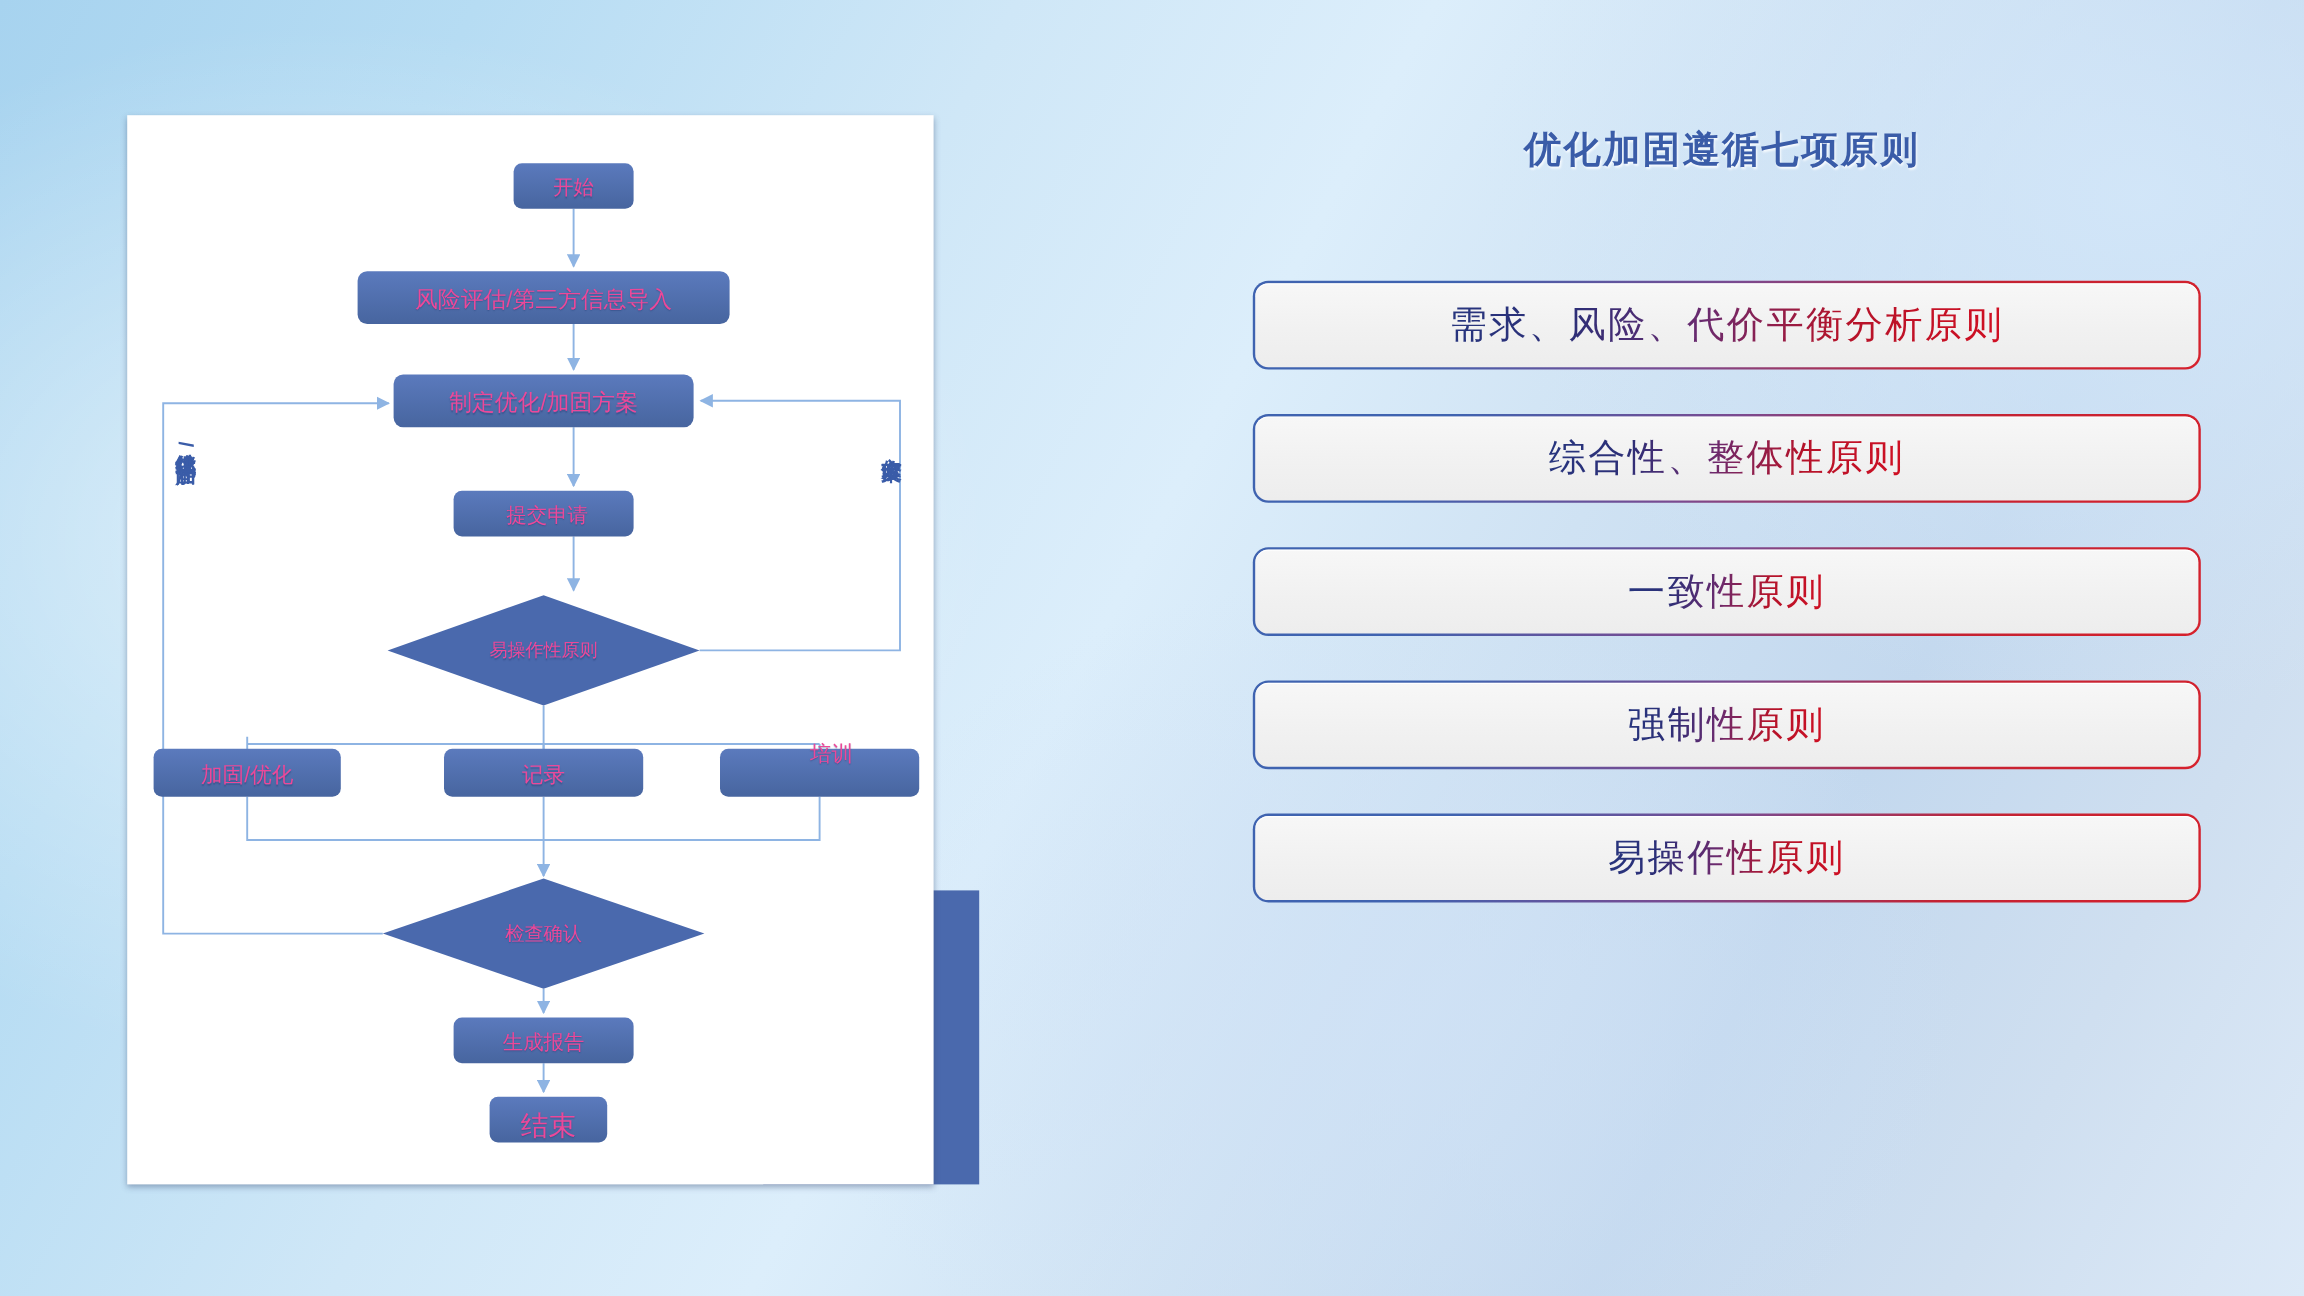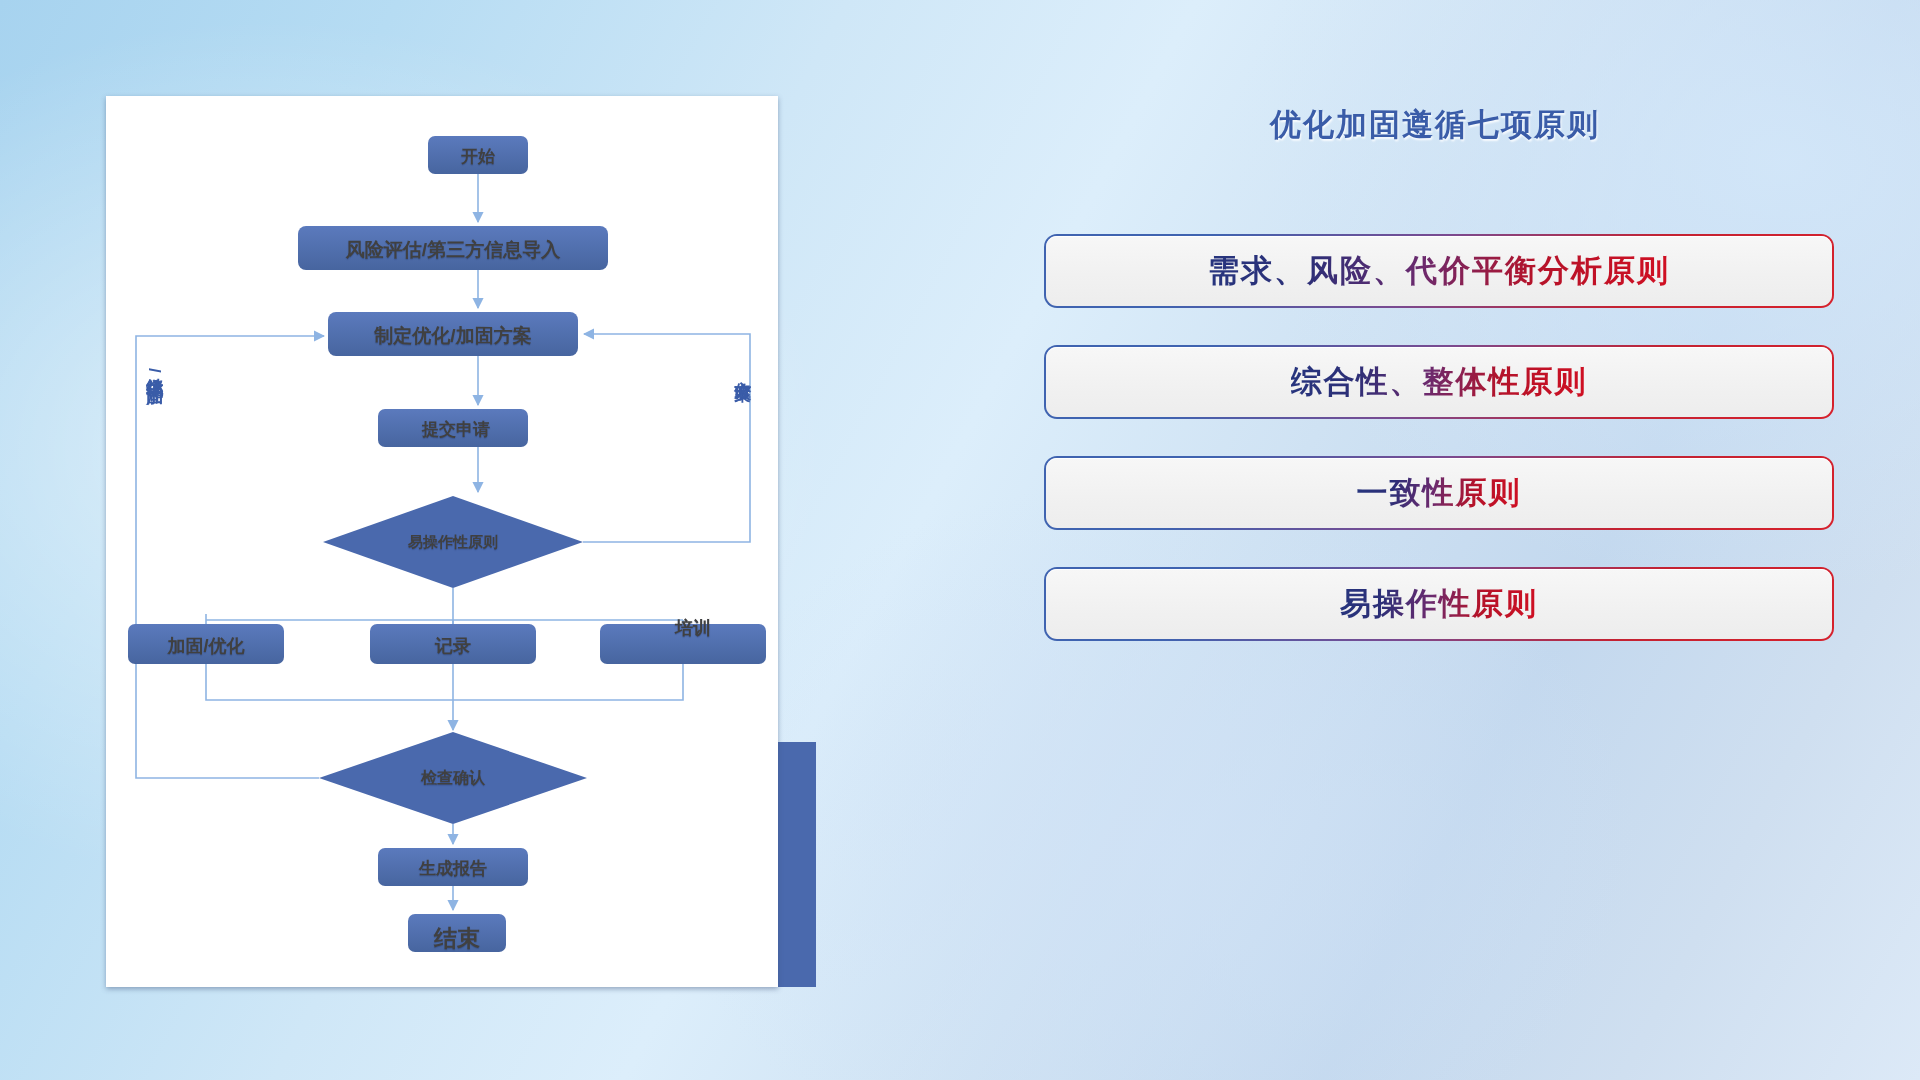--- a/index.html
+++ b/index.html
@@ -38,22 +38,22 @@
     position: absolute;
     left: 106px; top: 96px;
     width: 672px; height: 891px;
     background: #ffffff;
     box-shadow: 0 2px 5px rgba(60,80,120,0.45);
   }
   #chart-svg { position: absolute; left: 0; top: 0; width: 672px; height: 891px; }
 
   .fc-label {
     position: absolute;
-    color: #404040;
-    font-weight: bold;
+    color: #ec4899;
+    font-weight: normal;
     text-align: center;
     white-space: nowrap;
     pointer-events: none;
     text-shadow: 0 1px 1px rgba(30,50,100,0.35);
   }
   .vlabel {
     position: absolute;
     writing-mode: vertical-rl;
     text-orientation: upright;
     color: #3a5ca8;
@@ -101,21 +101,21 @@
     width: 100%; height: 100%;
     border-radius: 11px;
     background: linear-gradient(180deg, #f7f7f7 0%, #f1f1f1 55%, #ededed 100%);
     display: flex;
     align-items: center;
     justify-content: center;
     box-shadow: inset 0 1px 0 rgba(255,255,255,0.9);
   }
   .pill-text {
     font-size: 31px;
-    font-weight: bold;
+    font-weight: normal;
     letter-spacing: 2px;
     background: linear-gradient(100deg,
         #27357e 0%, #2c2f77 22%,
         #6b2a6e 46%,
         #b4132a 70%, #d10f22 100%);
     -webkit-background-clip: text;
     background-clip: text;
     color: transparent;
     -webkit-text-fill-color: transparent;
   }
@@ -213,19 +213,24 @@
           <span class="pill-text">综合性、整体性原则</span>
         </div>
       </div>
       <div class="pill">
         <div class="pill-inner">
           <span class="pill-text">一致性原则</span>
         </div>
       </div>
       <div class="pill">
         <div class="pill-inner">
+          <span class="pill-text">强制性原则</span>
+        </div>
+      </div>
+      <div class="pill">
+        <div class="pill-inner">
           <span class="pill-text">易操作性原则</span>
         </div>
       </div>
     </div>
   </div>
 
 </div>
 
 </body></html>

